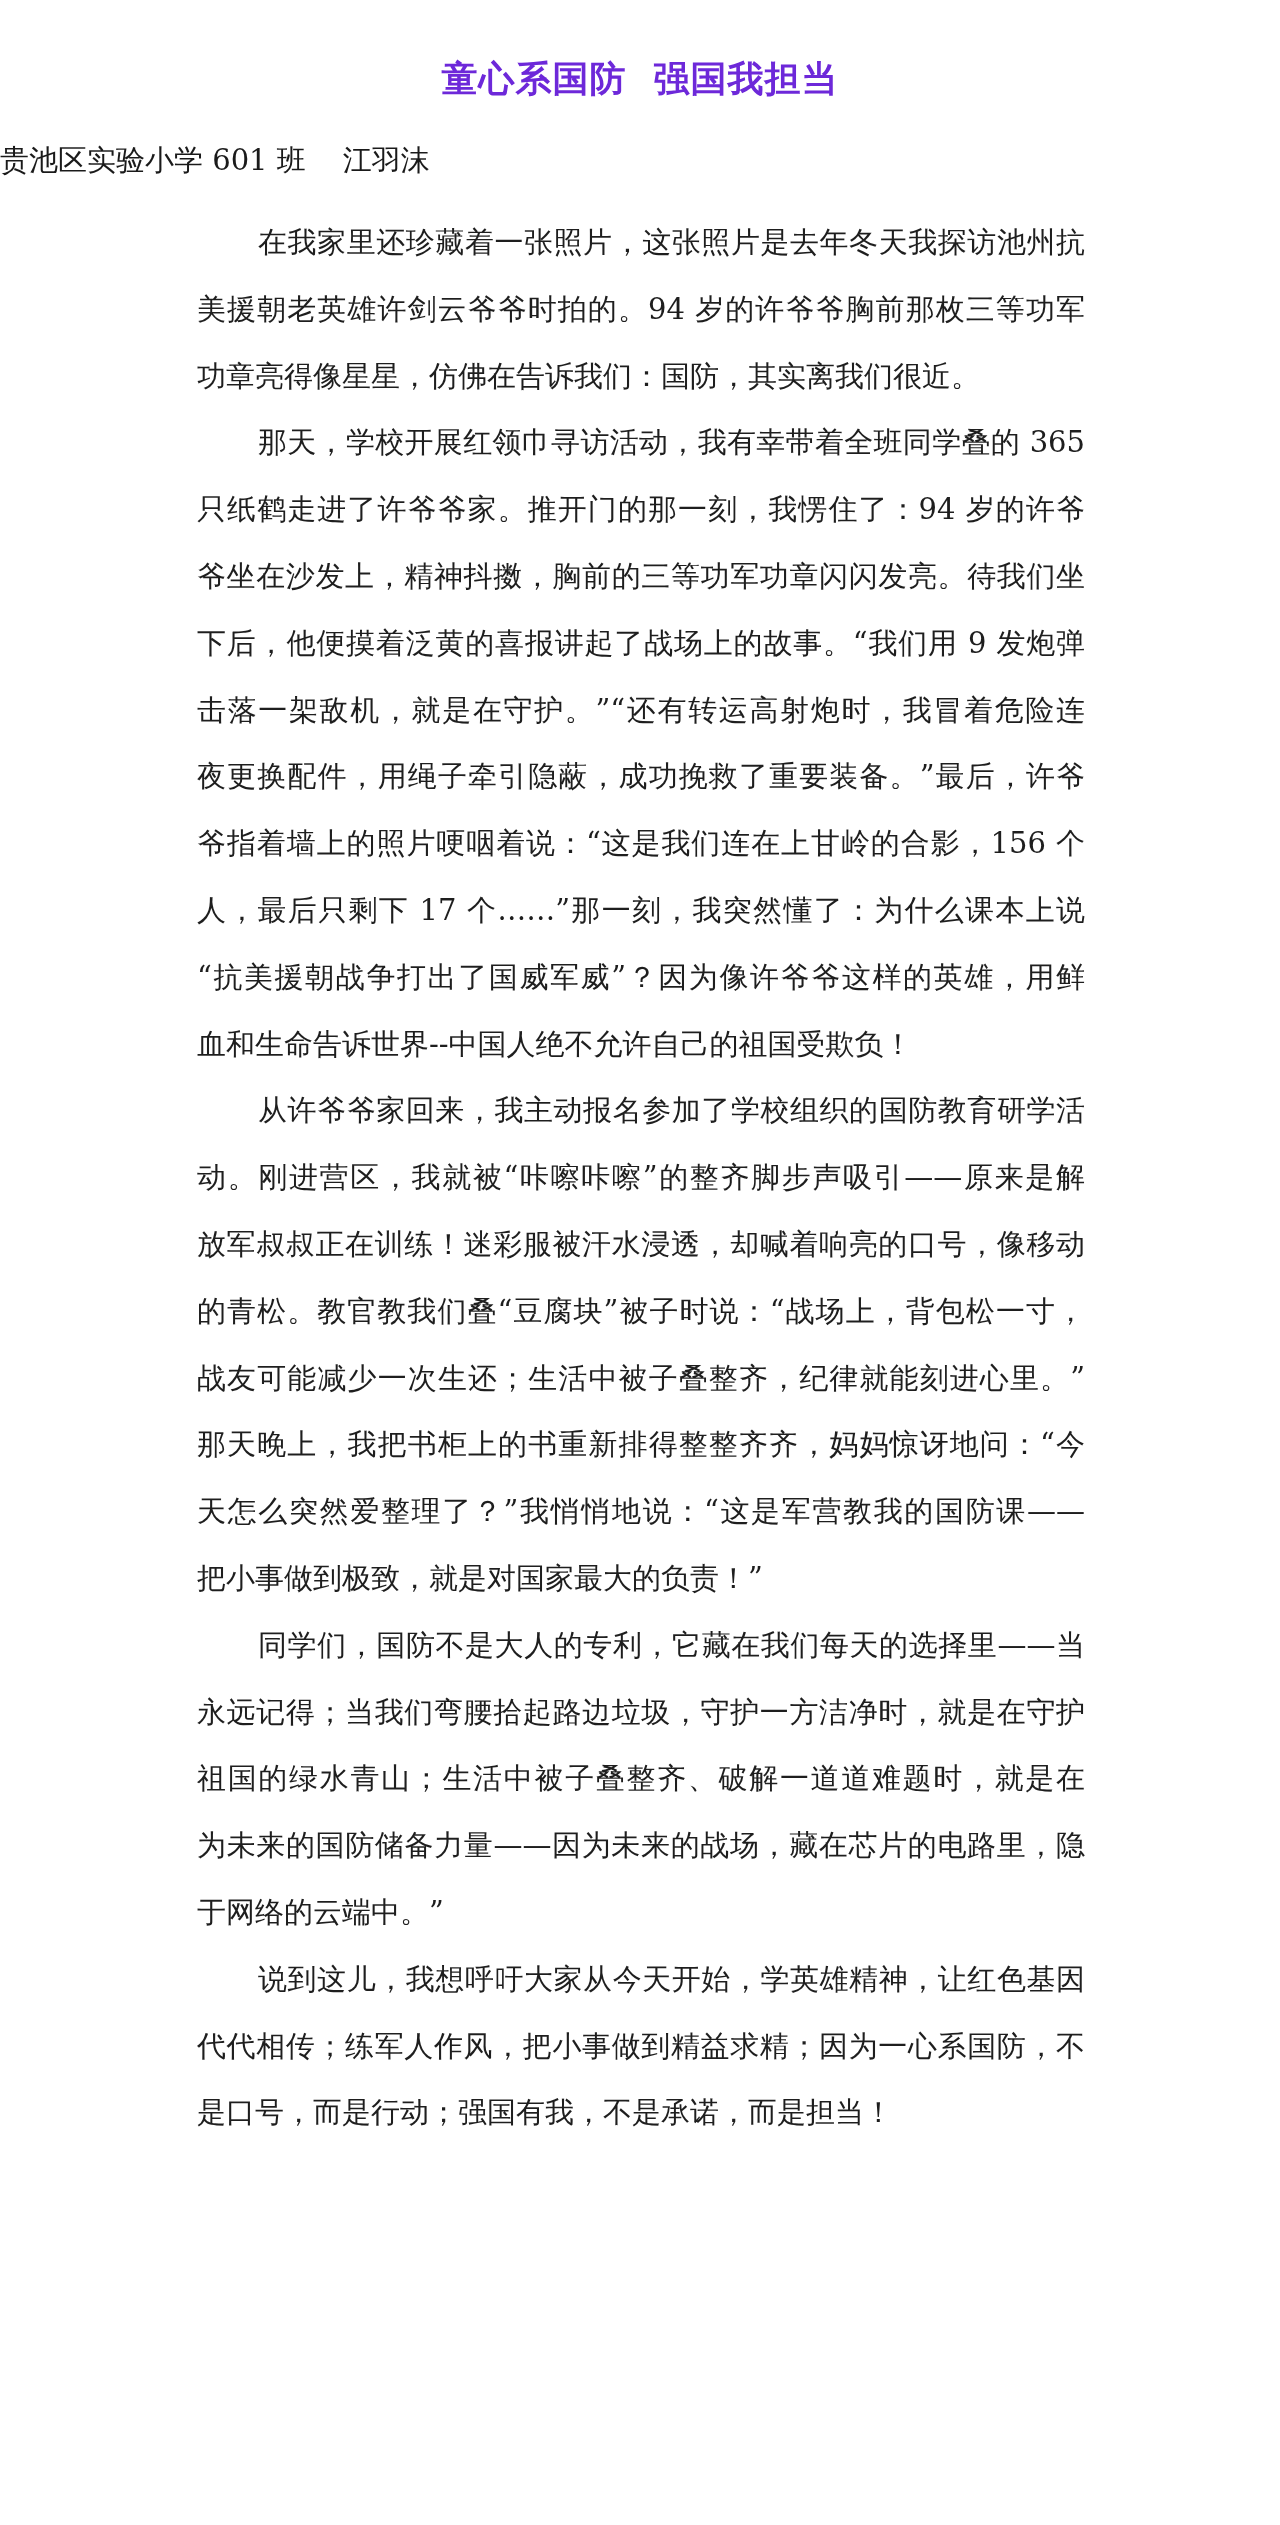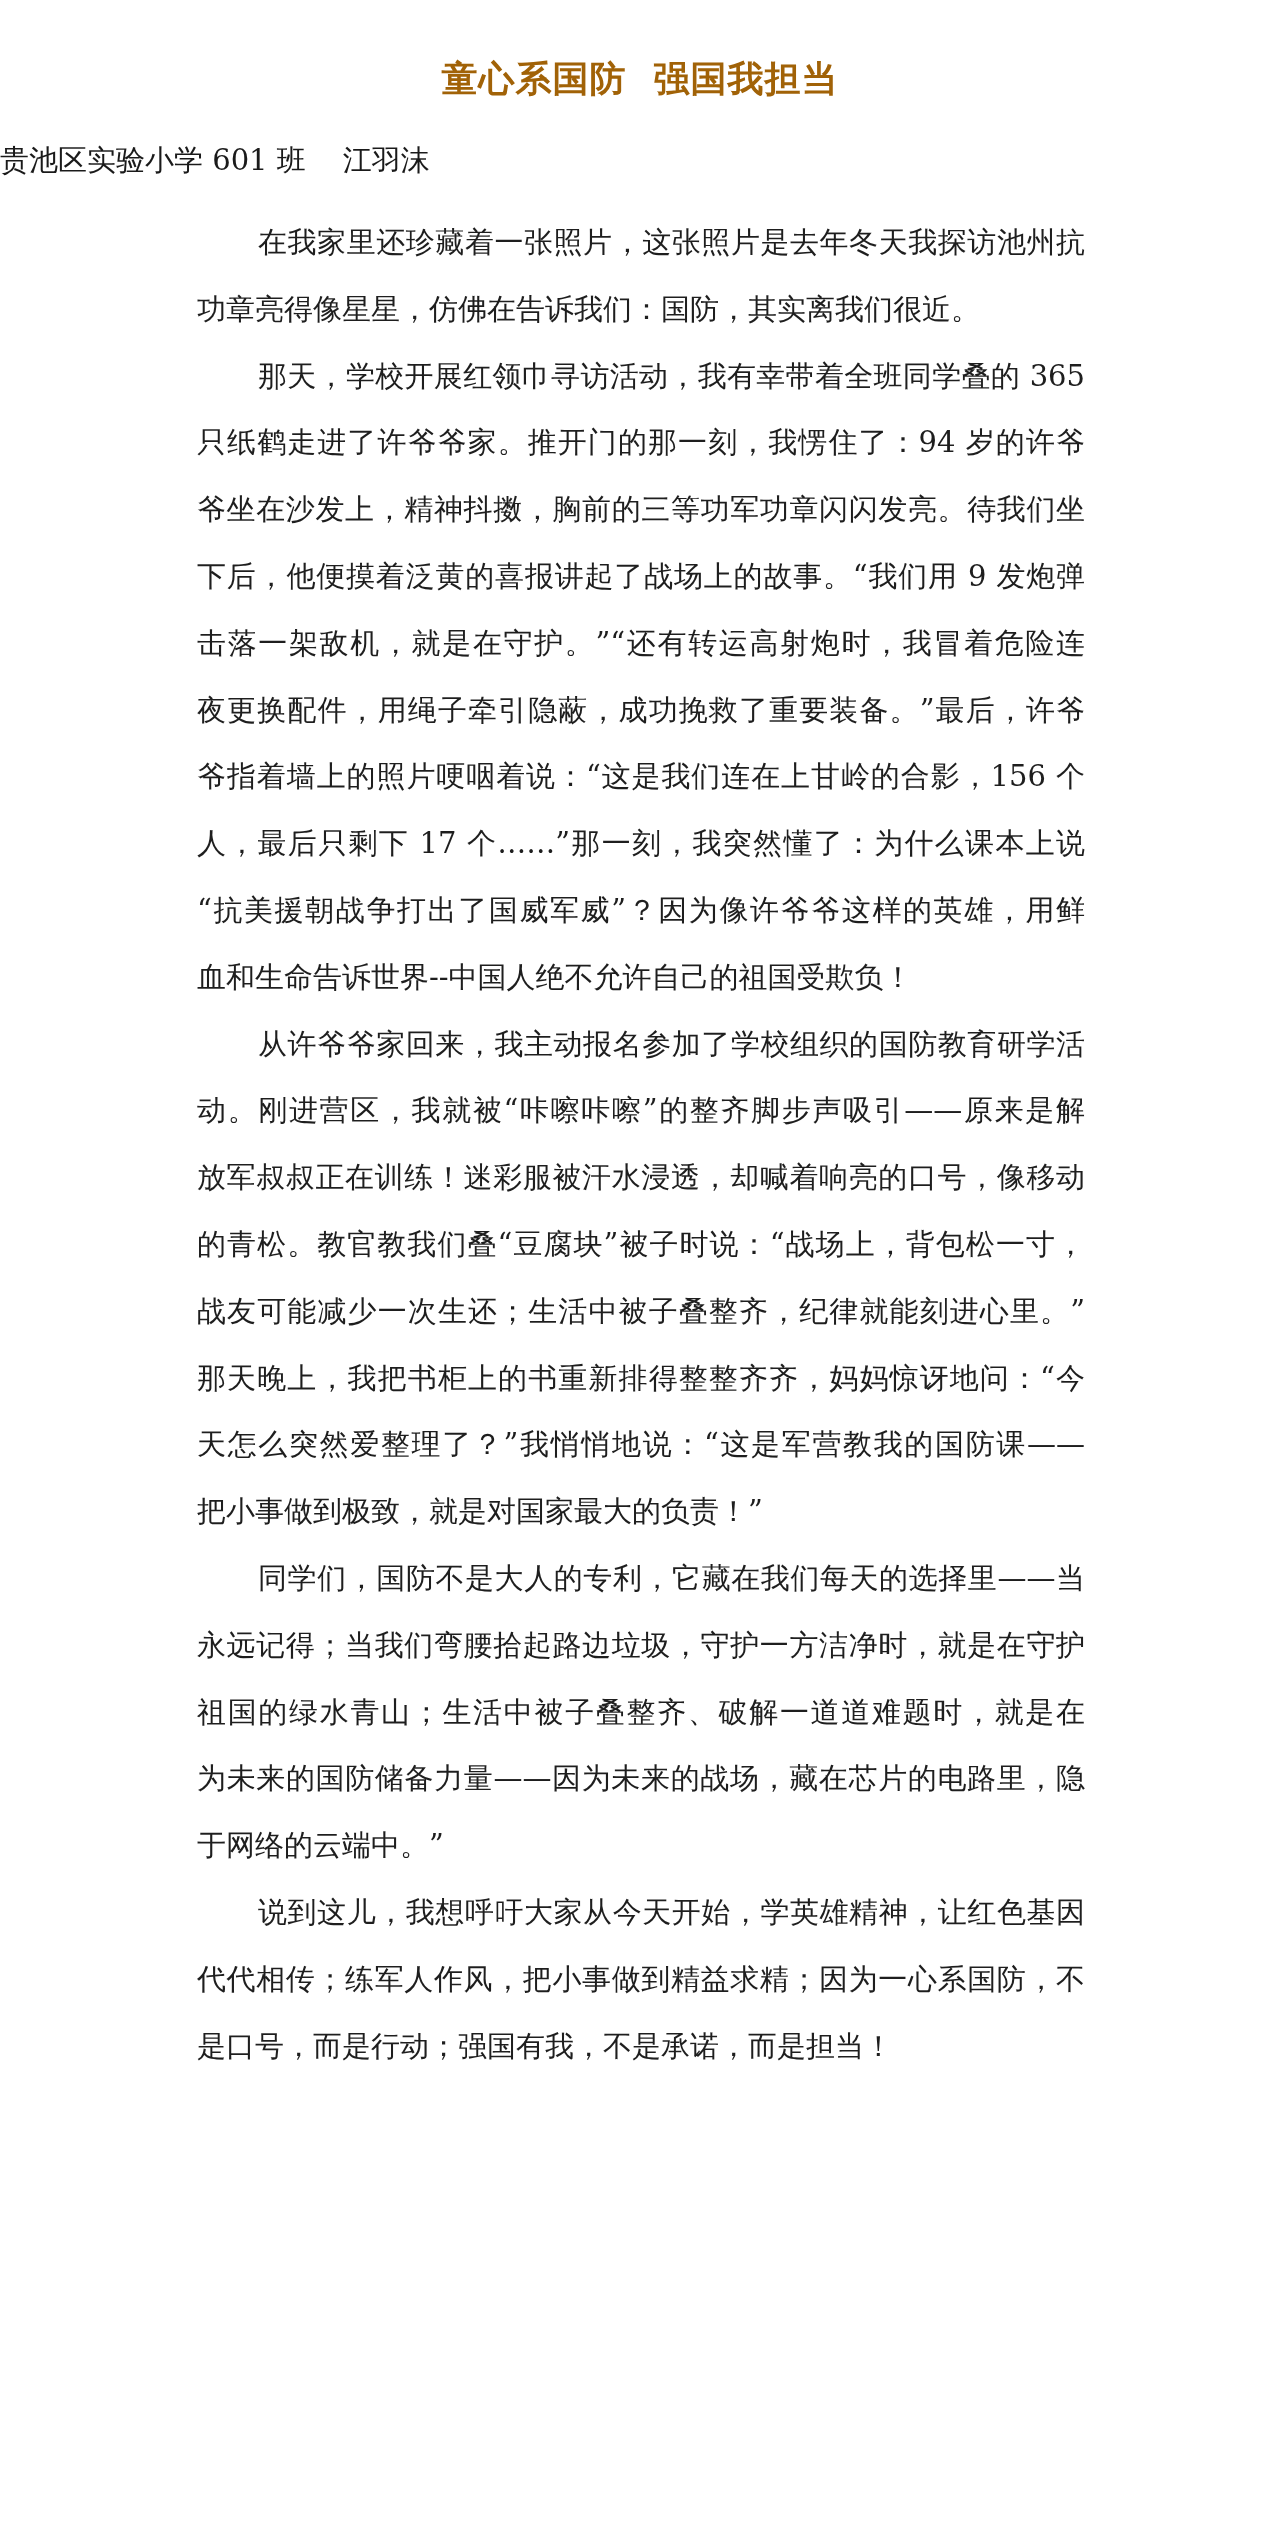--- a/index.html
+++ b/index.html
@@ -19,21 +19,21 @@
     left: 0;
     width: 1280px;
     top: 56px;
     height: 46px;
     line-height: 46px;
     text-align: center;
     font-family: "DejaVu Sans", "Liberation Sans", sans-serif;
     font-weight: bold;
     font-size: 36px;
     letter-spacing: 1px;
-    color: #a16207;
+    color: #6d28d9;
     white-space: pre;
   }
   .doc-byline {
     position: absolute;
     left: 0;
     width: 1280px;
     top: 140px;
     height: 40px;
     line-height: 40px;
     text-align: left;
@@ -74,20 +74,21 @@
 </style>
 </head>
 <body>
 
 <div class="doc-title">童心系国防  强国我担当</div>
 <div class="doc-byline">贵池区实验小学 601 班    江羽沫</div>
 
 <div class="doc-body">
   <div class="para">
     <span class="line first">在我家里还珍藏着一张照片，这张照片是去年冬天我探访池州抗</span>
+    <span class="line">美援朝老英雄许剑云爷爷时拍的。94 岁的许爷爷胸前那枚三等功军</span>
     <span class="line last">功章亮得像星星，仿佛在告诉我们：国防，其实离我们很近。</span>
   </div>
   <div class="para">
     <span class="line first">那天，学校开展红领巾寻访活动，我有幸带着全班同学叠的 365</span>
     <span class="line">只纸鹤走进了许爷爷家。推开门的那一刻，我愣住了：94 岁的许爷</span>
     <span class="line">爷坐在沙发上，精神抖擞，胸前的三等功军功章闪闪发亮。待我们坐</span>
     <span class="line">下后，他便摸着泛黄的喜报讲起了战场上的故事。“我们用 9 发炮弹</span>
     <span class="line">击落一架敌机，就是在守护。”“还有转运高射炮时，我冒着危险连</span>
     <span class="line">夜更换配件，用绳子牵引隐蔽，成功挽救了重要装备。”最后，许爷</span>
     <span class="line">爷指着墙上的照片哽咽着说：“这是我们连在上甘岭的合影，156 个</span>

